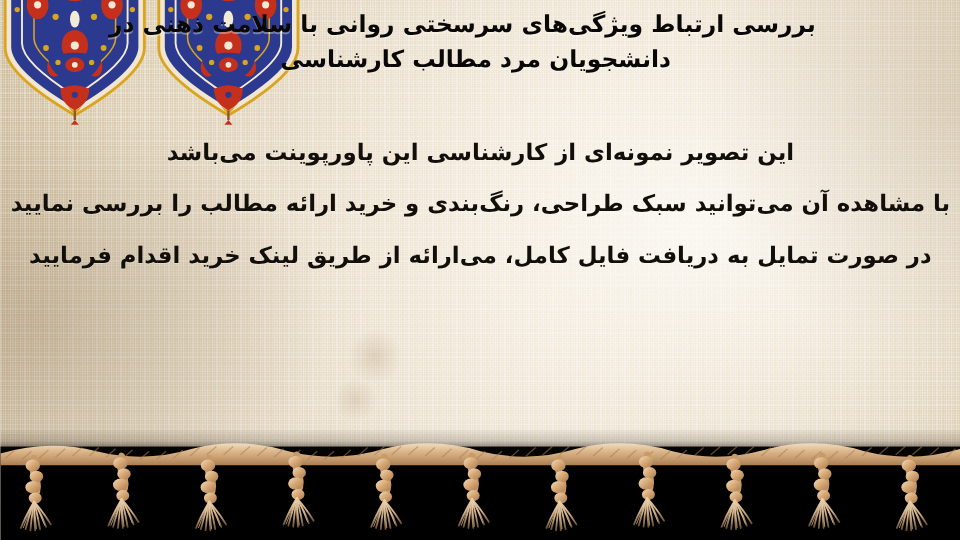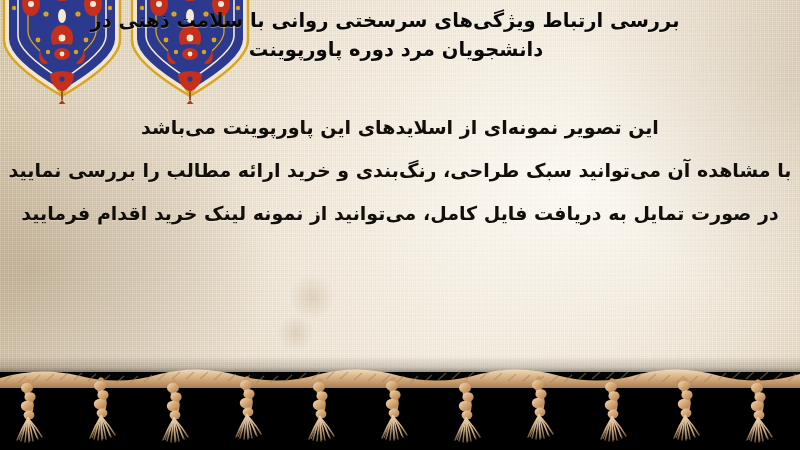--- a/index.html
+++ b/index.html
@@ -226,27 +226,27 @@
 
   <div class="ornament" style="left:126px;">
     <svg width="128" height="150" viewBox="0 0 128 150" aria-hidden="true">
       <use href="#medallion" x="0" y="46"></use>
       <use href="#pendant" x="0" y="94"></use>
     </svg>
   </div>
 
   <div class="title-block">
     <div class="title-line l1">بررسی ارتباط ویژگی‌های سرسختی روانی با سلامت ذهنی در</div>
-    <div class="title-line l2">دانشجویان مرد دوره پاورپوینت</div>
+    <div class="title-line l2">دانشجویان مرد مطالب کارشناسی</div>
   </div>
 
   <div class="body-block">
-    <div class="body-line">این تصویر نمونه‌ای از اسلایدهای این پاورپوینت می‌باشد</div>
+    <div class="body-line">این تصویر نمونه‌ای از کارشناسی این پاورپوینت می‌باشد</div>
     <div class="body-line">با مشاهده آن می‌توانید سبک طراحی، رنگ‌بندی و خرید ارائه مطالب را بررسی نمایید</div>
-    <div class="body-line">در صورت تمایل به دریافت فایل کامل، می‌توانید از نمونه لینک خرید اقدام فرمایید</div>
+    <div class="body-line">در صورت تمایل به دریافت فایل کامل، می‌ارائه از طریق لینک خرید اقدام فرمایید</div>
   </div>
 
   <div class="band-shadow"></div>
   <div class="black-band"></div>
 
   <div class="rope-wrap">
     <svg width="800" height="26" viewBox="0 0 800 26" preserveAspectRatio="none" aria-hidden="true">
       <defs>
         <linearGradient id="ropeG" x1="0" y1="0" x2="0" y2="1">
           <stop offset="0%" stop-color="#efdcc0"></stop>

